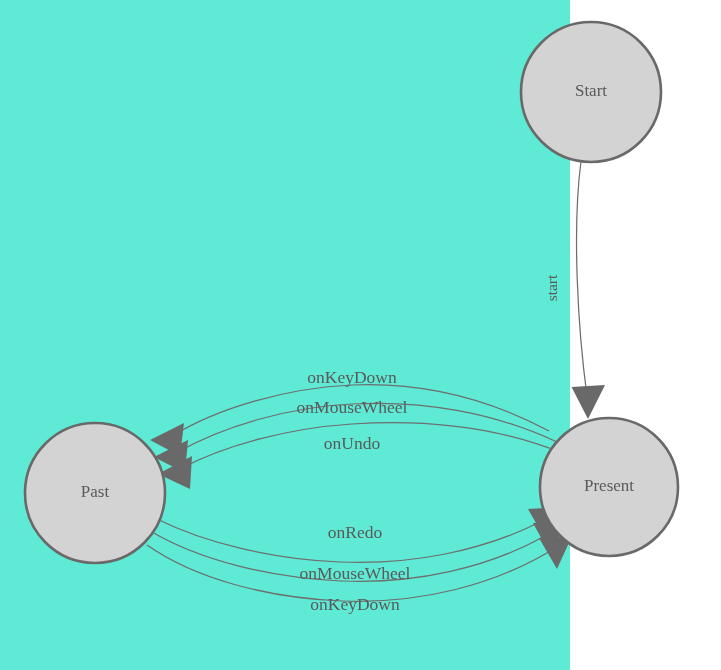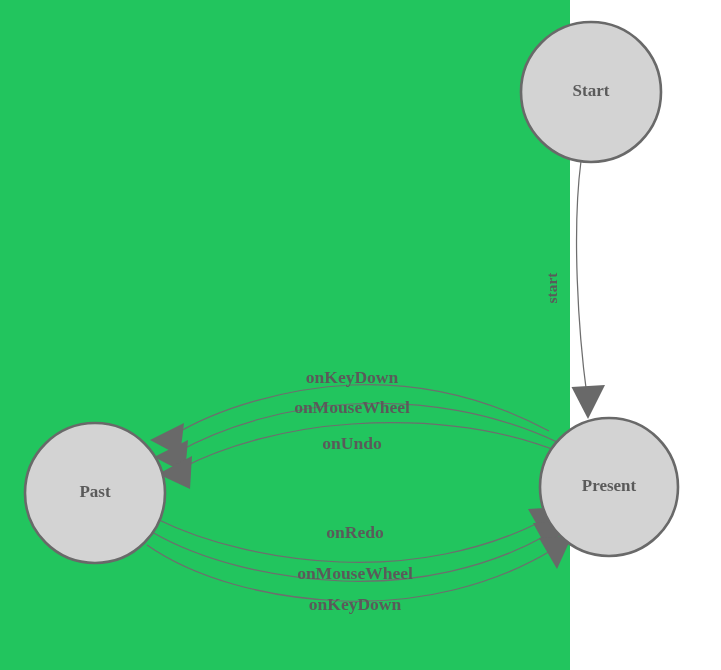--- a/index.html
+++ b/index.html
@@ -10,22 +10,21 @@
   body {
     width: 721px;
     height: 670px;
     font-family: "Liberation Serif", "DejaVu Serif", serif;
     overflow: hidden;
   }
   #diagram-root {
     position: relative;
     width: 570px;
     height: 670px;
-    background: #22c55e;
-    font-weight: bold;
+    background: #5eead4;
   }
   svg#state-diagram {
     display: block;
     width: 721px;
     height: 670px;
   }
   .node-shape {
     fill: #d3d3d3;
     stroke: #696969;
     stroke-width: 2.6;

